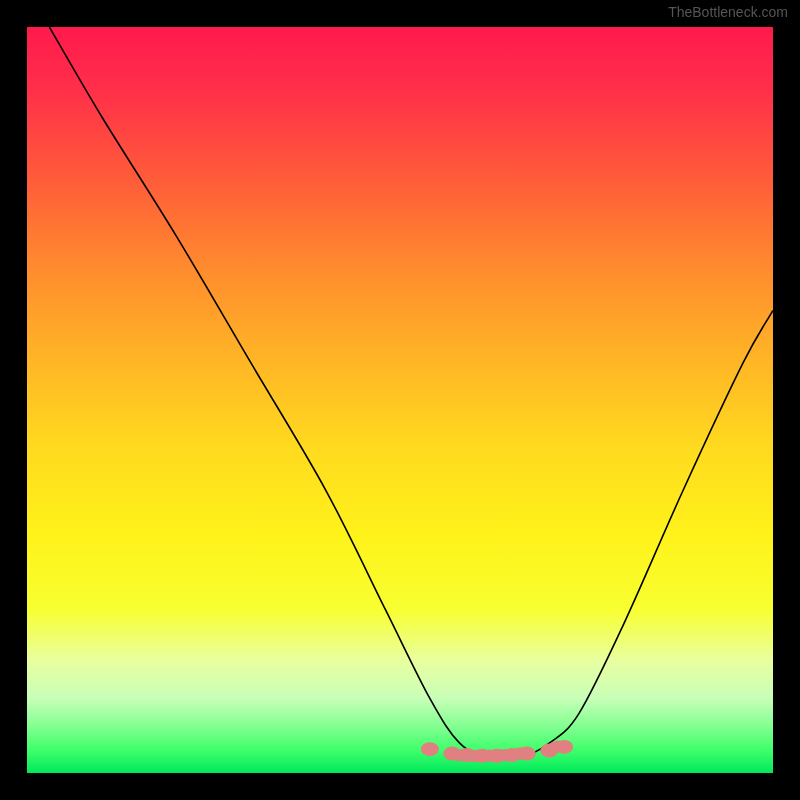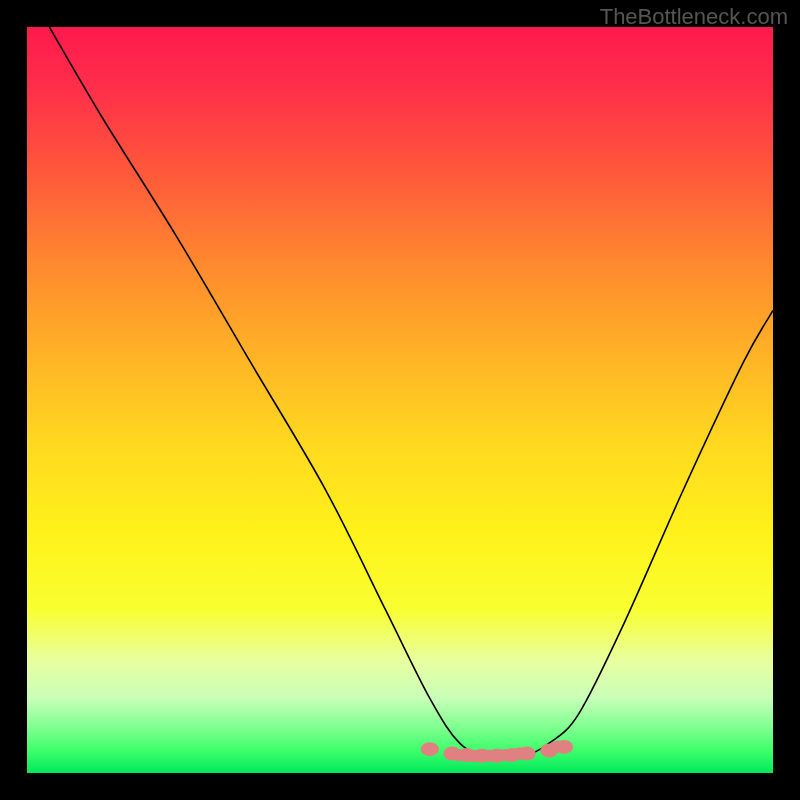--- a/index.html
+++ b/index.html
@@ -8,21 +8,21 @@
     height: 800px;
     background: #000;
     position: relative;
     font-family: Arial, sans-serif;
   }
   .watermark {
     position: absolute;
     top: 4px;
     right: 12px;
     color: #555;
-    font-size: 22px;
+    font-size: 14px;
     font-weight: 400;
     z-index: 10;
   }
   .plot-area {
     position: absolute;
     left: 27px;
     top: 27px;
     width: 746px;
     height: 746px;
     background: linear-gradient(to bottom,

